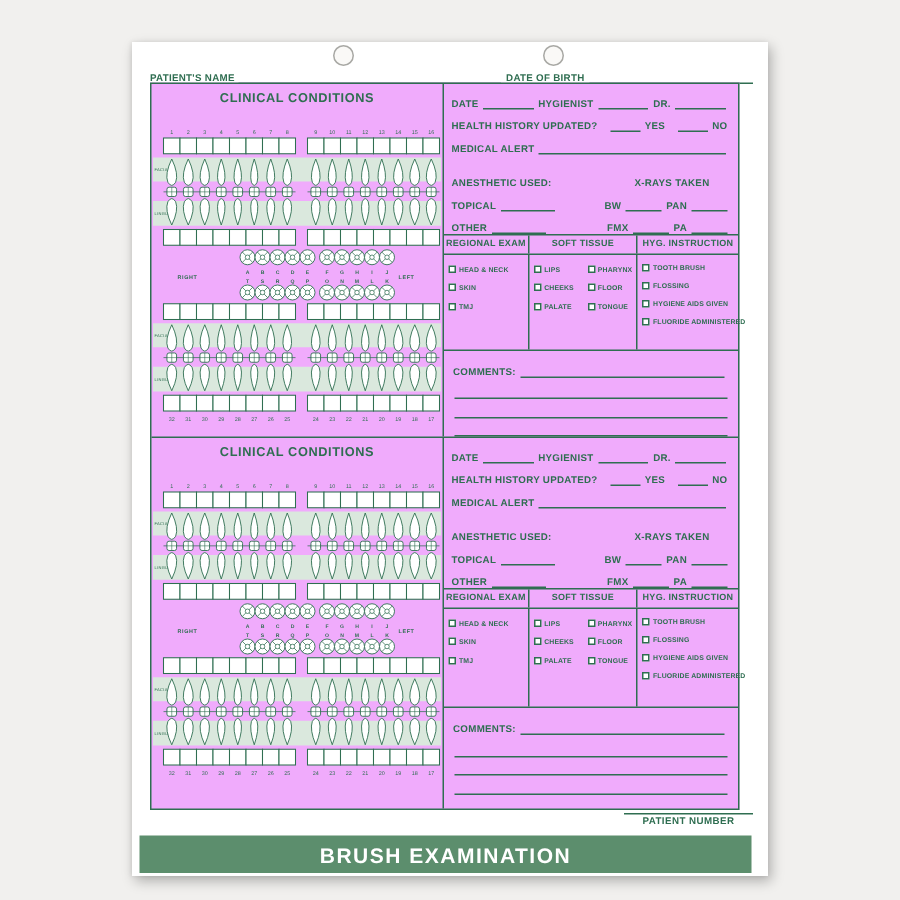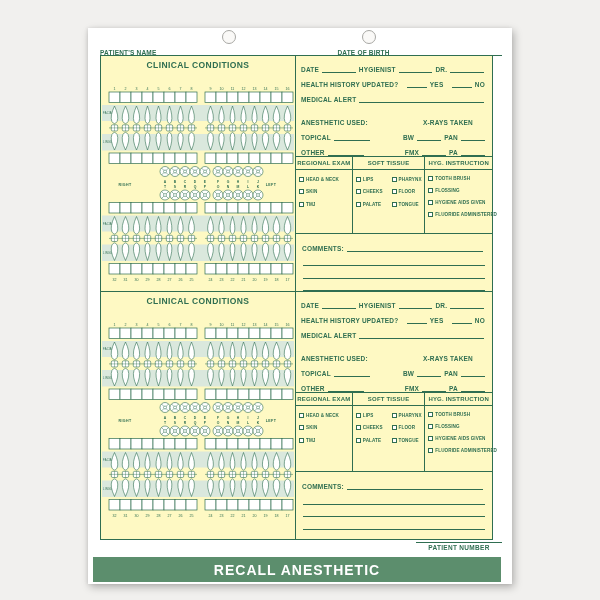--- a/index.html
+++ b/index.html
@@ -10,21 +10,21 @@
           box-shadow:2px 3px 8px rgba(0,0,0,.28), -1px 0 3px rgba(0,0,0,.08); }
   .hole{ position:absolute; top:2px; width:14px; height:14px; border-radius:50%;
          border:1px solid #a8a8a4; background:#faf9f7; }
   .hole-l{ left:134px; } .hole-r{ left:274px; }
   .name-row{ position:absolute; left:12px; right:7px; top:16px; height:12px; display:flex; align-items:flex-end; }
   .lbl{ font-size:6.5px; font-weight:bold; color:var(--ink); letter-spacing:.2px; white-space:nowrap; }
   .fill{ border-bottom:.9px solid var(--ink); height:9px; margin:0 3px; }
   .f1{ flex:1; }
   .name-fill{ flex:1.6; } .dob-fill{ flex:1; }
   .form-box{ position:absolute; left:12px; top:27px; width:393px; height:485px;
-             border:1.2px solid var(--ink); display:flex; flex-direction:column; background:#fef9c3; }
+             border:1.2px solid var(--ink); display:flex; flex-direction:column; background:#f0abfc; }
   .section{ display:flex; height:235px; }
   .sec2{ flex:1; height:auto; border-top:1.2px solid var(--ink); }
   .chart-col{ width:195px; border-right:1.2px solid var(--ink); position:relative; }
   .chart-title{ text-align:center; margin-top:4px; font-size:8.5px; font-weight:bold; color:var(--ink); letter-spacing:.4px; }
   .chart-canvas{ position:absolute; left:0; top:15px; width:195px; height:216px; }
   .panel-col{ flex:1; display:flex; flex-direction:column; }
   .blockA{ height:100px; padding:4px 5px 0 5px; }
   .fr{ display:flex; align-items:flex-end; height:13px; margin-bottom:2px; }
   .sp{ flex:1; } .gap{ height:8px; }
   .w36{ width:36px; } .w24{ width:24px; } .w20{ width:20px; }
@@ -1174,16 +1174,16 @@
   </div>
 </div>
     </div>
 
     <div class="patient-number">
       <span class="pn-line"></span>
       <span class="pn-label">PATIENT NUMBER</span>
     </div>
 
     <div class="banner">
-      <span>RECALL ANESTHETIC</span>
+      <span>BRUSH EXAMINATION</span>
     </div>
   </div>
 </div>
 
 </body></html>

